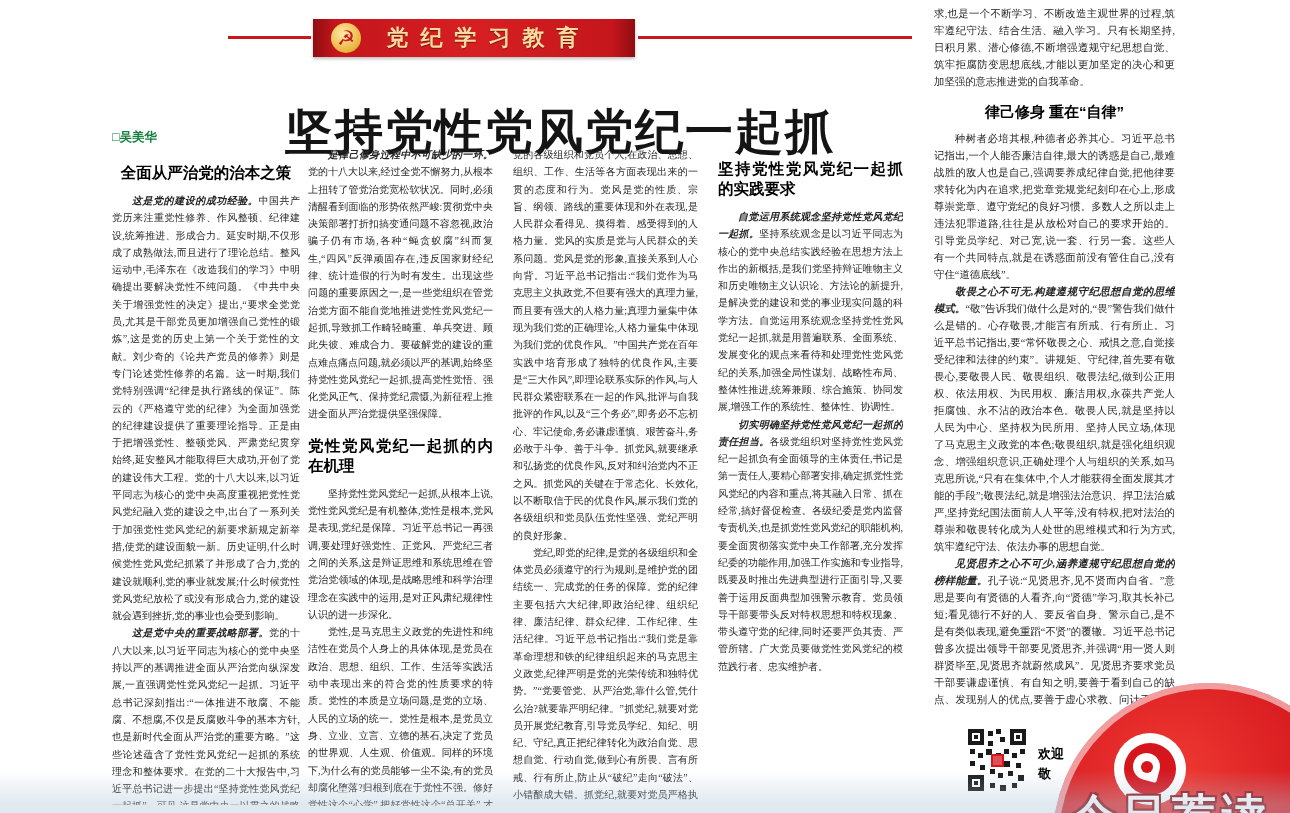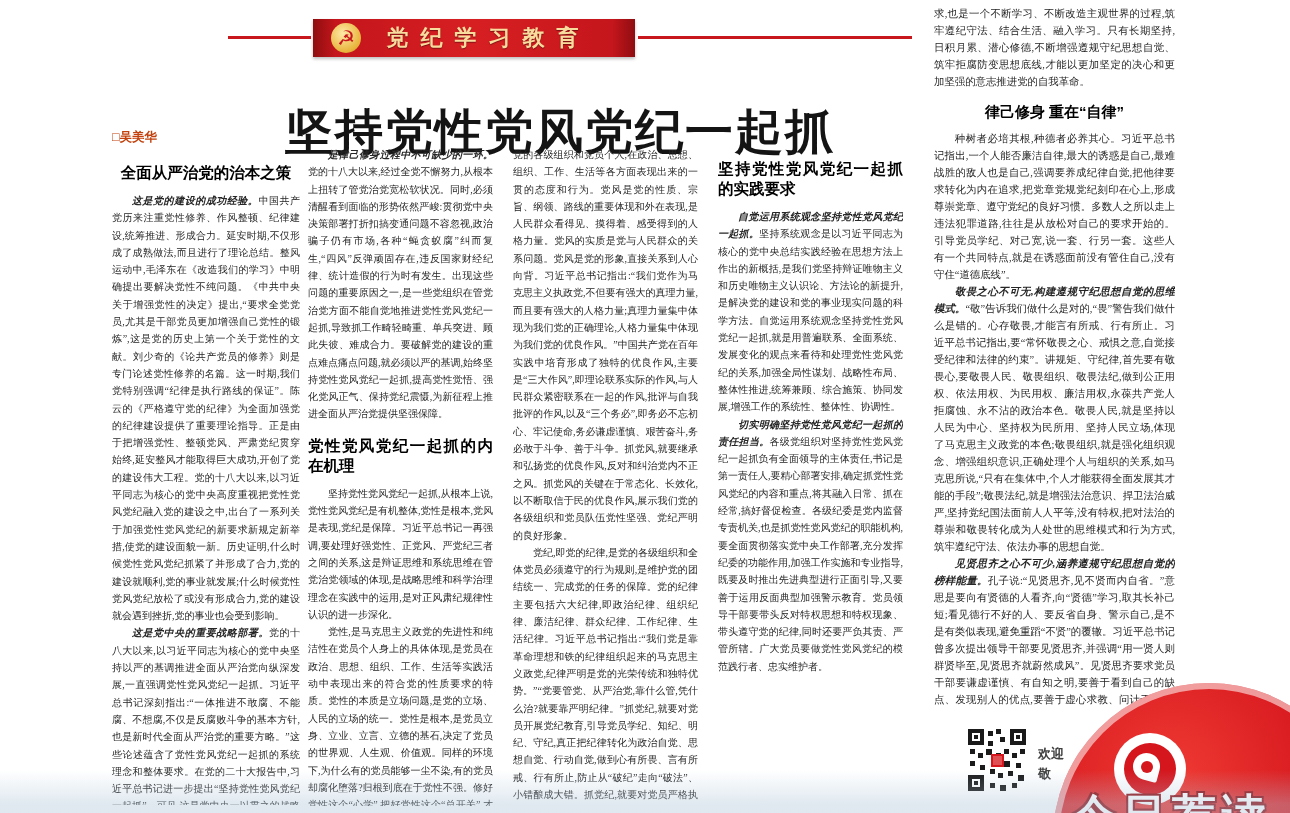--- a/index.html
+++ b/index.html
@@ -14,35 +14,35 @@
           background:radial-gradient(circle at 40% 35%,#ffe9a8,#e8b43a 70%,#b9832a);
           display:flex;align-items:center;justify-content:center;
           color:#c9171e;font-size:20px;line-height:1;font-family:"DejaVu Sans",sans-serif;}
   .ribbon-label{flex:1;text-align:center;color:#f7dc9e;font-size:22px;font-weight:bold;
           letter-spacing:12px;font-family:"Liberation Sans","DejaVu Sans",sans-serif;
           text-shadow:0 1px 1px rgba(0,0,0,.4);padding-right:19px;}
   .headline{position:absolute;left:240px;top:68px;width:640px;text-align:center;
           font-size:48px;font-weight:900;color:#141414;letter-spacing:2px;
           font-family:Liberation Sans, sans-serif;}
   .author{position:absolute;left:112px;top:129px;font-size:12.5px;font-weight:bold;
-          font-family:"Liberation Sans","DejaVu Sans",sans-serif;color:#c2410c;}
+          font-family:"Liberation Sans","DejaVu Sans",sans-serif;color:#15803d;}
   
   .col{position:absolute;font-size:10px;line-height:17.3px;text-align:justify;overflow:hidden;}
   .col p{margin:0;text-indent:2em;}
   .col p.cont{text-indent:0;}
   .col .lead{font-weight:bold;font-style:italic;}
   .col-h{font-family:"Liberation Sans","DejaVu Sans",sans-serif;font-weight:bold;color:#000;
          font-size:15.5px;line-height:20px;margin:13px 0 9px 0;text-indent:0;}
   .col-h.center{text-align:center;}
   .side .col-h{font-size:15px;margin:12px 0 8px 0;}
   
   .qr{position:absolute;left:966px;top:727px;width:62px;height:66px;background:#fff;}
   .qr svg{display:block;}
   .qr-caption{position:absolute;left:1038px;top:744px;font-size:13px;font-weight:bold;
-         font-family:"Liberation Sans","DejaVu Sans",sans-serif;color:#404040;line-height:20px;}
+         font-family:"Liberation Sans","DejaVu Sans",sans-serif;color:#000000;line-height:20px;}
   .red-disc{position:absolute;left:1053px;top:683px;width:312px;height:312px;border-radius:50%;
          background:radial-gradient(circle at 38% 30%,#ef3a33 0%,#d5161d 55%,#a90d16 100%);
          box-shadow:0 0 0 6px rgba(255,255,255,.55) inset;}
   .eye-logo{position:absolute;left:1114px;top:733px;width:72px;height:72px;border-radius:50%;
          background:#fff;display:flex;align-items:center;justify-content:center;}
   .eye-inner{width:52px;height:52px;border-radius:50%;background:#d5161d;position:relative;}
   .eye-pupil{position:absolute;left:9px;top:10px;width:27px;height:27px;border-radius:50% 50% 8% 50%;
          background:#fff;transform:rotate(15deg);}
   .eye-dot{position:absolute;left:17px;top:18px;width:12px;height:12px;border-radius:50%;background:#d5161d;}
   .disc-title{position:absolute;left:1072px;top:786px;font-size:44px;font-weight:900;color:#fff;

